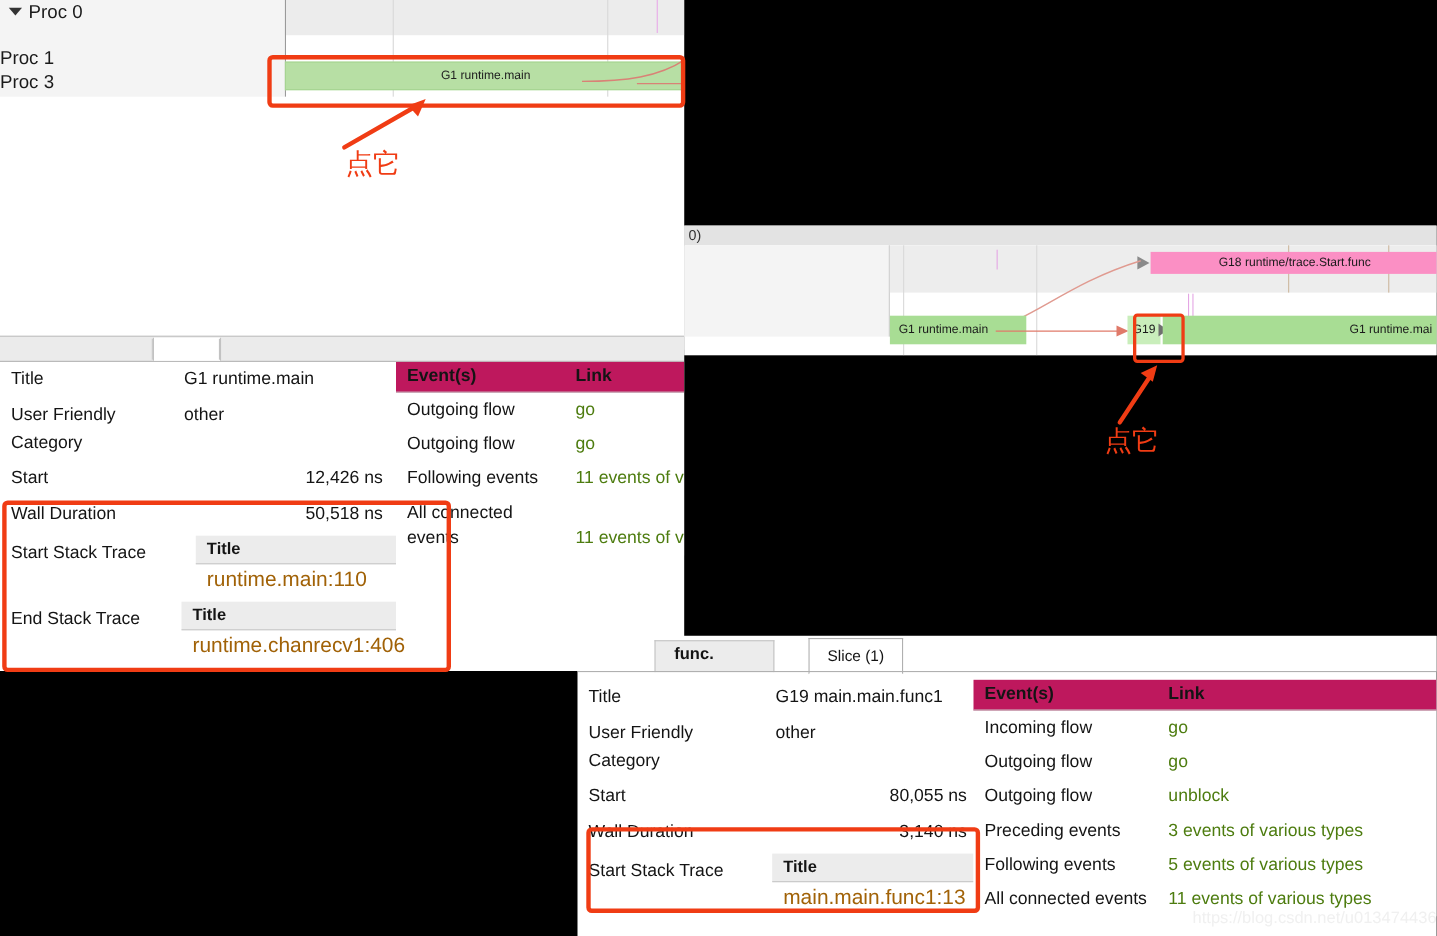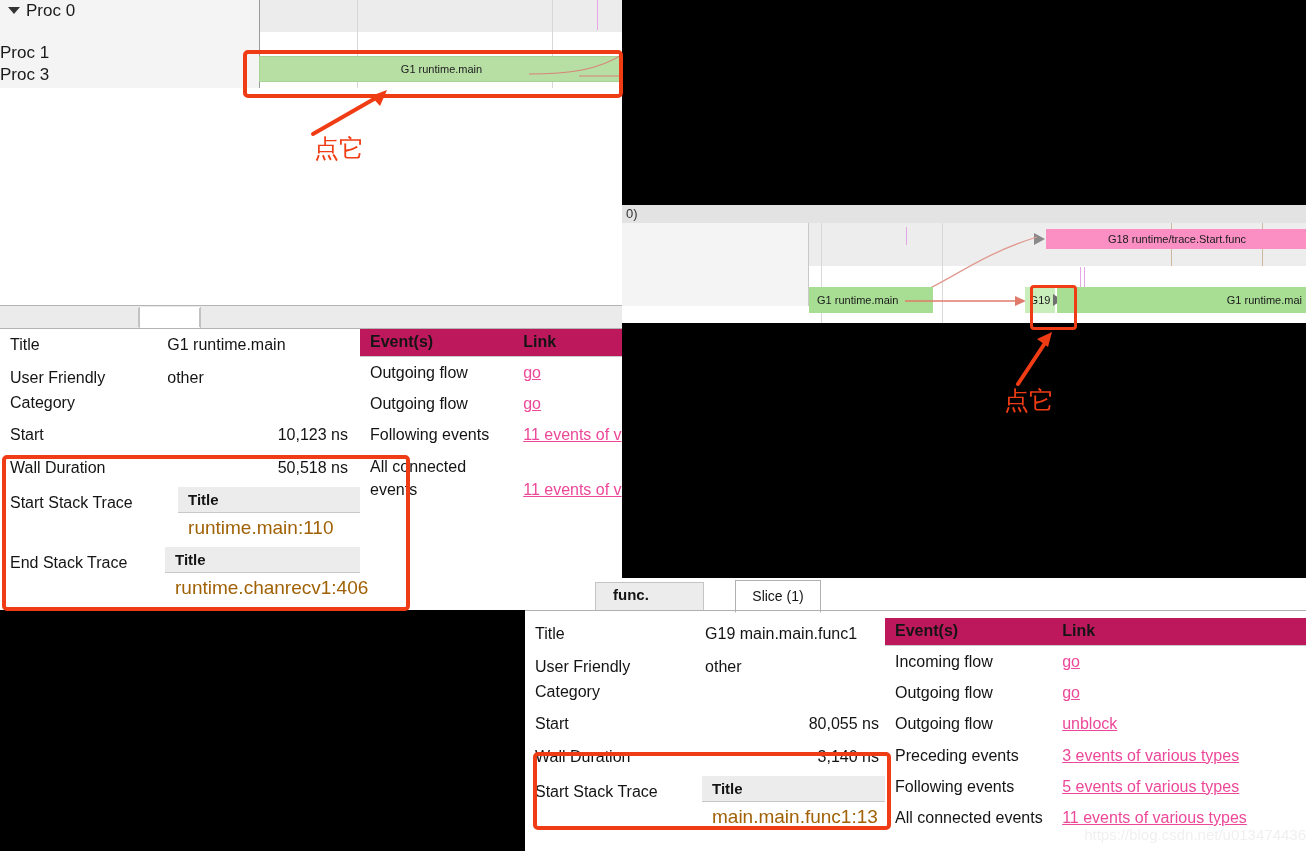--- a/index.html
+++ b/index.html
@@ -59,22 +59,22 @@
   .subtbl{background:#fff;}
   .subhdr{background:#ececec;font-size:15px;font-weight:bold;color:#141414;
           padding:4px 10px;border-bottom:1px solid #c8c8c8;}
   .subrow{font-size:19px;color:#a16207;padding:4px 10px;}
 
   .evtpanel{position:absolute;background:#fff;}
   .evthdr{display:flex;background:#be185d;border-bottom:1px solid #c9c9c9;align-items:center;}
   .evthdr div{font-size:16px;font-weight:bold;color:#141414;padding:4px 0 5px 10px;}
   .evtrow{display:flex;align-items:flex-end;}
   .evtrow .c1{font-size:16px;color:#141414;padding:4px 0 4px 10px;line-height:1.45;}
-  .evtrow .c2{font-size:16px;color:#ec4899;padding:4px 0 4px 10px;line-height:1.45;
-              text-decoration:underline;white-space:nowrap;overflow:hidden;}
+  .evtrow .c2{font-size:16px;color:#4d7c0f;padding:4px 0 4px 10px;line-height:1.45;
+              white-space:nowrap;overflow:hidden;}
 
   
   #shotD{left:525px;top:578px;width:781px;height:273px;background:#ffffff;overflow:hidden;}
   #shotD .tabstrip{position:absolute;left:0;top:0;width:100%;height:32px;background:#fff;}
   #shotD .tabstrip .leftblock{position:absolute;left:0;top:0;width:70px;height:32px;background:#fff;}
   #shotD .tabstrip .greyblock{position:absolute;left:70px;top:4px;width:107px;height:28px;background:#ececec;
           border:1px solid #c4c4c4;border-bottom:none;}
   #shotD .tabstrip .partial{position:absolute;left:88px;top:8px;font-size:15px;font-weight:bold;color:#141414;}
   #shotD .tabstrip .activetab{position:absolute;left:178px;top:2px;width:84px;height:31px;background:#fff;
           border:1px solid #b0b0b0;border-bottom:1px solid #fff;margin-left:32px;}
@@ -182,21 +182,21 @@
     <div class="drow">
       <div class="dkey" style="width:150px;">Title</div>
       <div class="dval" style="width:195px;">G1 runtime.main</div>
     </div>
     <div class="drow">
       <div class="dkey" style="width:150px;">User Friendly Category</div>
       <div class="dval" style="width:195px;">other</div>
     </div>
     <div class="drow">
       <div class="dkey" style="width:150px;">Start</div>
-      <div class="dval num" style="width:195px;padding-right:12px;">10,123 ns</div>
+      <div class="dval num" style="width:195px;padding-right:12px;">12,426 ns</div>
     </div>
     <div class="drow">
       <div class="dkey" style="width:150px;">Wall Duration</div>
       <div class="dval num" style="width:195px;padding-right:12px;">50,518 ns</div>
     </div>
 
     <div class="drow" style="margin-top:2px;">
       <div class="dkey" style="width:160px;">Start Stack Trace</div>
       <div class="subtbl" style="width:183px;">
         <div class="subhdr">Title</div>

